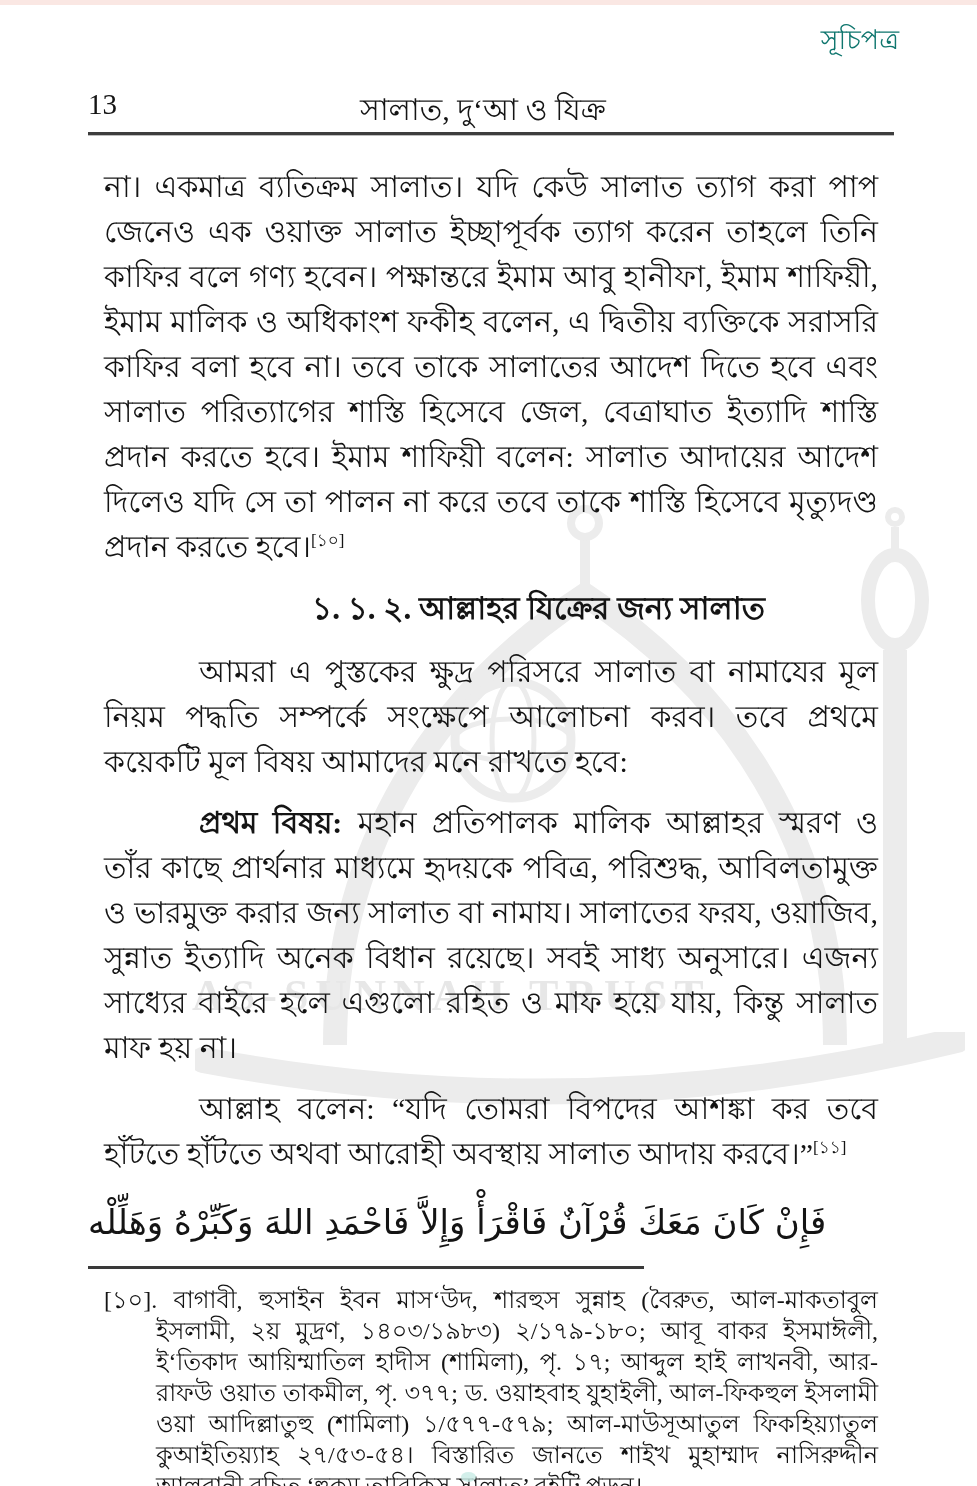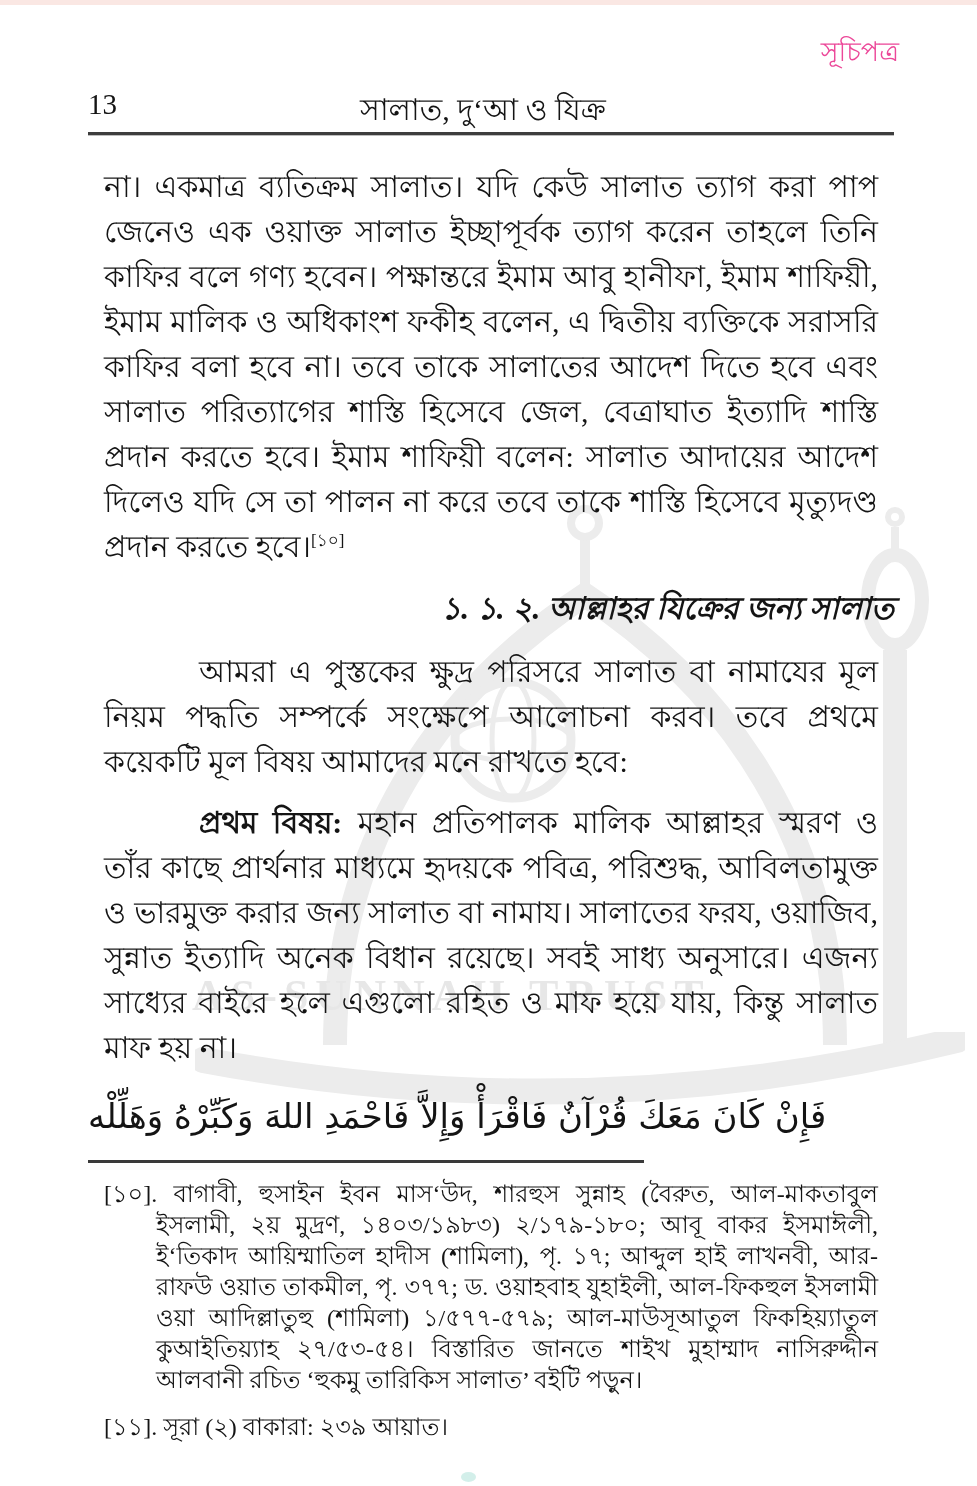--- a/index.html
+++ b/index.html
@@ -9,24 +9,24 @@
     background:#ffffff;
     overflow:hidden;
     font-family:"Liberation Serif", serif;
     color:#141414;
   }
   .top-bar{
     position:absolute;left:0;top:0;width:977px;height:5px;
     background:#fae7e3;
   }
   .toc-link{
-    position:absolute;top:38px;right:78px;
+    position:absolute;top:24px;right:78px;
     font-size:27px;line-height:1.2;
-    color:#ec4899;cursor:pointer;
-    font-family:Liberation Mono, monospace;
+    color:#0f766e;cursor:pointer;
+    font-family:Liberation Sans, sans-serif;
     text-decoration:none;
   }
   .header{
     position:absolute;left:88px;top:86px;width:806px;height:44px;
   }
   .page-num{
     position:absolute;left:0;top:2px;font-size:29px;
   }
   .book-title{
     position:absolute;left:0;right:16px;top:0;text-align:center;font-size:30px;
@@ -47,23 +47,22 @@
   .wm-swoosh{position:absolute;left:195px;top:1032px;}
   
   .content{
     position:absolute;left:88px;top:148px;width:806px;z-index:1;
     font-size:30px;line-height:45px;text-align:justify;
   }
   .content p{margin:16px;}
   .para-indent{text-indent:95px;}
   .section-heading{
     font-weight:bold;font-size:31px;line-height:48px;
-    padding-left:95px;text-align:right;
+    padding-left:95px;text-align:center;
     margin:6px 0 2px 0 !important;
-    font-style:italic;
   }
   .lead{font-weight:bold;}
   sup.fnref{
     font-size:17px;line-height:0;vertical-align:super;letter-spacing:0;
   }
   .arabic{
     direction:rtl;text-align:left;
     font-family:"DejaVu Sans", sans-serif;
     font-size:34px;line-height:60px;
     margin:14px 0 6px 0 !important;
@@ -123,20 +122,21 @@
   <div class="content">
 
     <p><span>না। একমাত্র ব্যতিক্রম সালাত। যদি কেউ সালাত ত্যাগ করা পাপ জেনেও এক ওয়াক্ত সালাত ইচ্ছাপূর্বক ত্যাগ করেন তাহলে তিনি কাফির বলে গণ্য হবেন। পক্ষান্তরে ইমাম আবু হানীফা, ইমাম শাফিয়ী, ইমাম মালিক ও অধিকাংশ ফকীহ বলেন, এ দ্বিতীয় ব্যক্তিকে সরাসরি কাফির বলা হবে না। তবে তাকে সালাতের আদেশ দিতে হবে এবং সালাত পরিত্যাগের শাস্তি হিসেবে জেল, বেত্রাঘাত ইত্যাদি শাস্তি প্রদান করতে হবে। ইমাম শাফিয়ী বলেন: সালাত আদায়ের আদেশ দিলেও যদি সে তা পালন না করে তবে তাকে শাস্তি হিসেবে মৃত্যুদণ্ড প্রদান করতে হবে।</span><sup class="fnref">[১০]</sup></p>
 
     <p class="section-heading">১. ১. ২. আল্লাহর যিক্রের জন্য সালাত</p>
 
     <p class="para-indent">আমরা এ পুস্তকের ক্ষুদ্র পরিসরে সালাত বা নামাযের মূল নিয়ম পদ্ধতি সম্পর্কে সংক্ষেপে আলোচনা করব। তবে প্রথমে কয়েকটি মূল বিষয় আমাদের মনে রাখতে হবে:</p>
 
     <p class="para-indent"><span class="lead">প্রথম বিষয়:</span><span> মহান প্রতিপালক মালিক আল্লাহর স্মরণ ও তাঁর কাছে প্রার্থনার মাধ্যমে হৃদয়কে পবিত্র, পরিশুদ্ধ, আবিলতামুক্ত ও ভারমুক্ত করার জন্য সালাত বা নামায। সালাতের ফরয, ওয়াজিব, সুন্নাত ইত্যাদি অনেক বিধান রয়েছে। সবই সাধ্য অনুসারে। এজন্য সাধ্যের বাইরে হলে এগুলো রহিত ও মাফ হয়ে যায়, কিন্তু সালাত মাফ হয় না।</span></p>
 
+    <p class="para-indent"><span>আল্লাহ বলেন: “যদি তোমরা বিপদের আশঙ্কা কর তবে হাঁটতে হাঁটতে অথবা আরোহী অবস্থায় সালাত আদায় করবে।”</span><sup class="fnref">[১১]</sup></p>
 
 
     <p class="arabic">فَإِنْ كَانَ مَعَكَ قُرْآنٌ فَاقْرَأْ وَإِلاَّ فَاحْمَدِ اللهَ وَكَبِّرْهُ وَهَلِّلْه</p>
 
     <div class="fn-rule"></div>
 
     <div class="footnotes">
       <p><span>[১০].</span><span> বাগাবী, হুসাইন ইবন মাস‘উদ, শারহুস সুন্নাহ (বৈরুত, আল-মাকতাবুল ইসলামী, ২য় মুদ্রণ, ১৪০৩/১৯৮৩) ২/১৭৯-১৮০; আবূ বাকর ইসমাঈলী, ই‘তিকাদ আয়িম্মাতিল হাদীস (শামিলা), পৃ. ১৭; আব্দুল হাই লাখনবী, আর-রাফউ ওয়াত তাকমীল, পৃ. ৩৭৭; ড. ওয়াহবাহ যুহাইলী, আল-ফিকহুল ইসলামী ওয়া আদিল্লাতুহু (শামিলা) ১/৫৭৭-৫৭৯; আল-মাউসূআতুল ফিকহিয়্যাতুল কুআইতিয়্যাহ ২৭/৫৩-৫৪। বিস্তারিত জানতে শাইখ মুহাম্মাদ নাসিরুদ্দীন আলবানী রচিত ‘হুকমু তারিকিস সালাত’ বইটি পড়ুন।</span></p>
       <p><span>[১১].</span><span> সূরা (২) বাকারা: ২৩৯ আয়াত।</span></p>
     </div>

